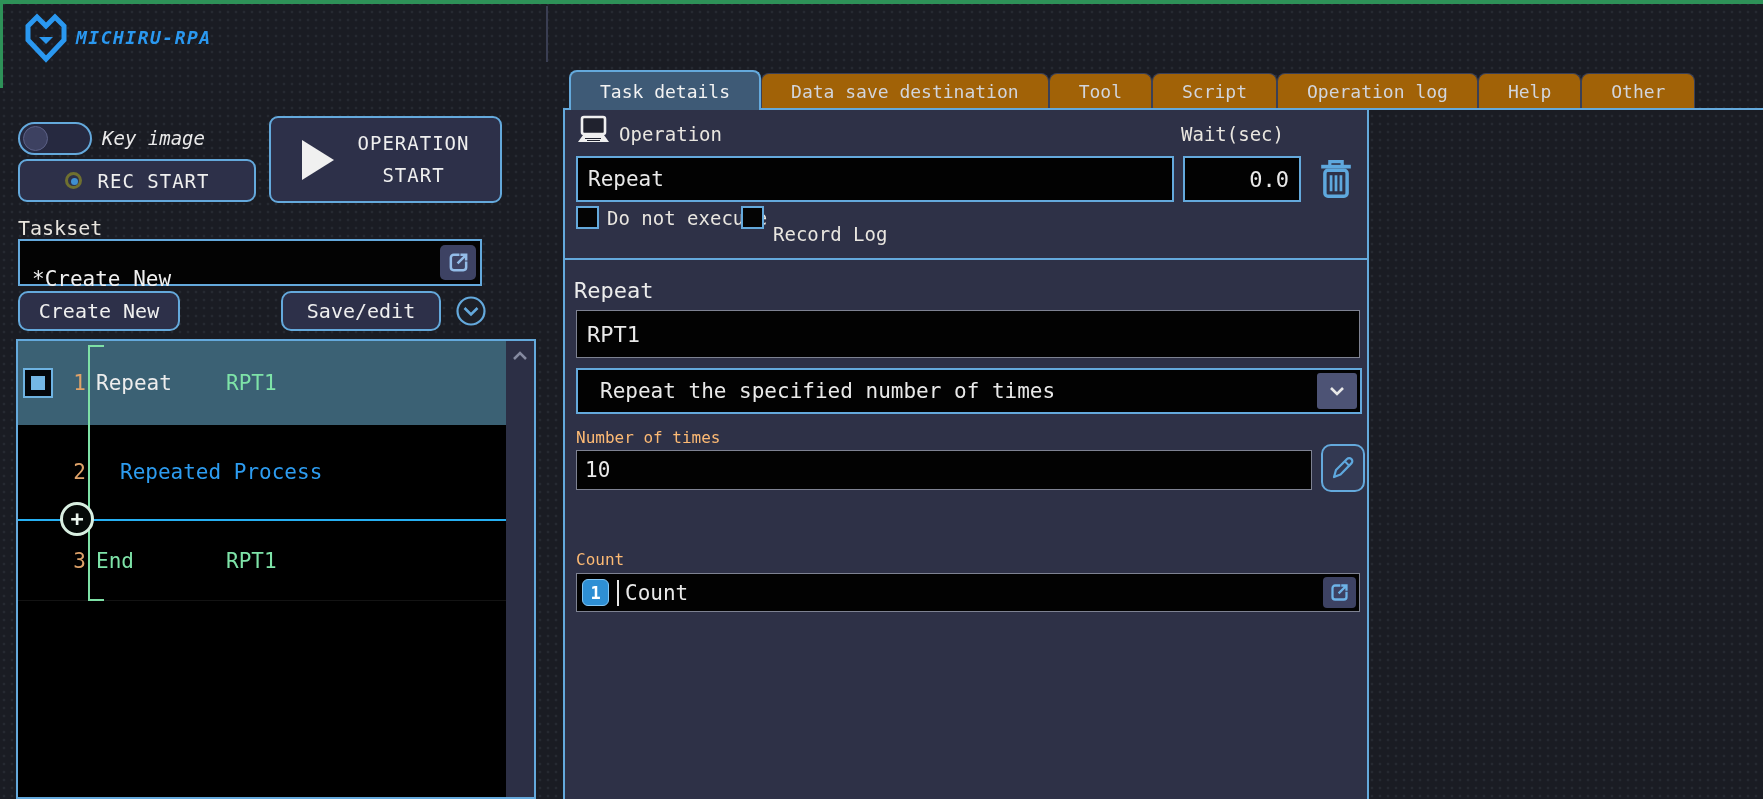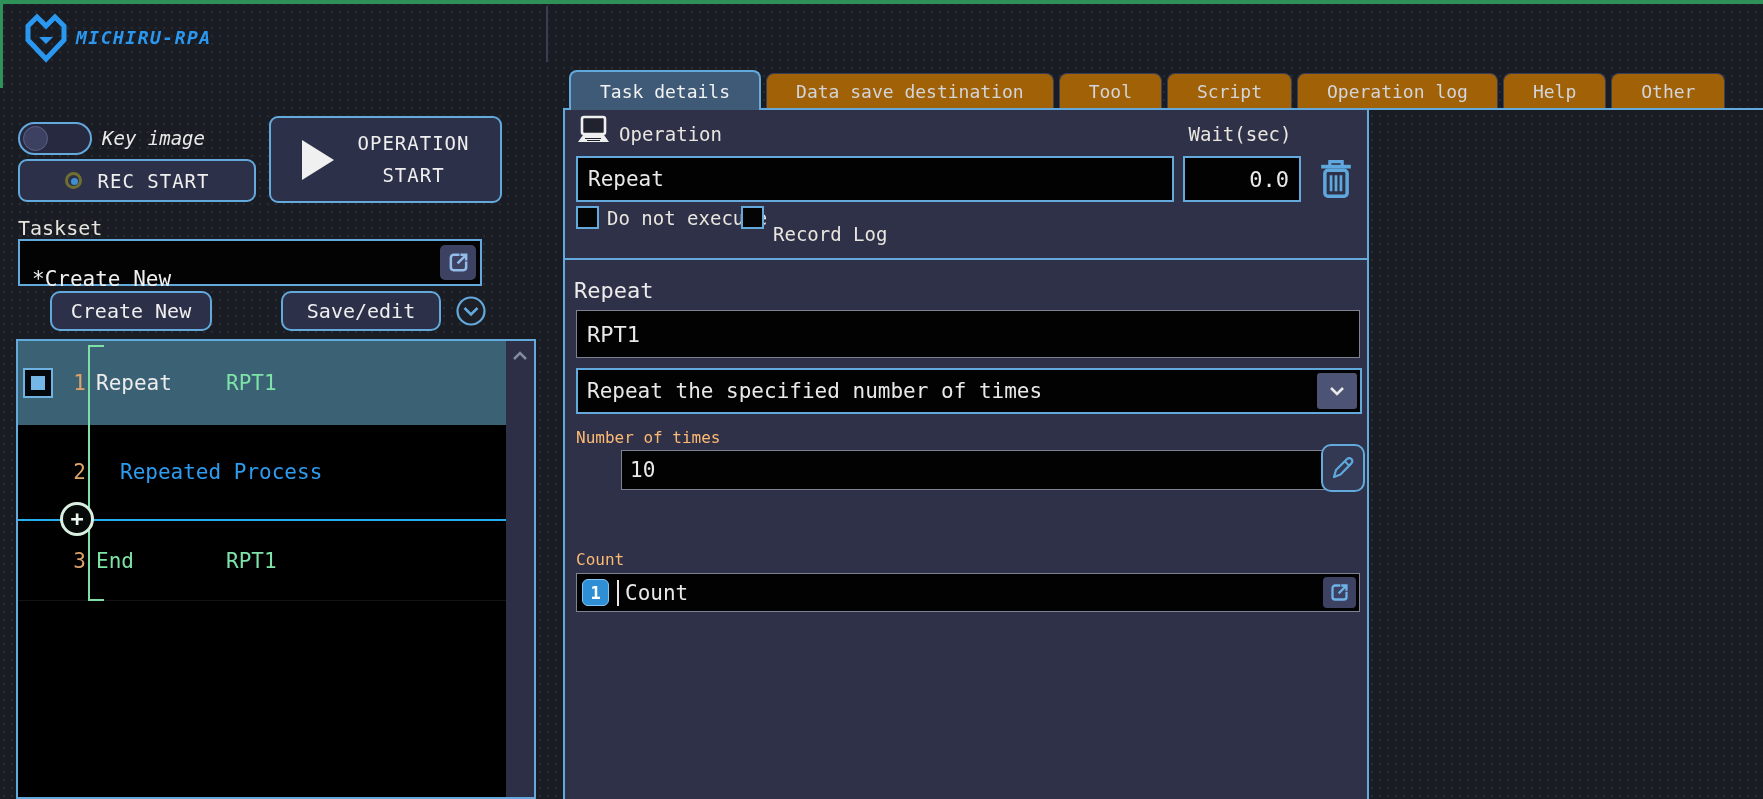--- a/index.html
+++ b/index.html
@@ -33,21 +33,21 @@
   .rec-icon { width:17px; height:17px; border:3px solid #6f7030; border-radius:50%; position:relative; }
   .rec-icon::after { content:""; position:absolute; left:3px; top:3px; width:7px; height:7px; border-radius:50%; background:#3f8fd0; }
   .op-btn { left:269px; top:116px; width:233px; height:87px; gap:24px; font-size:19px; letter-spacing:1px; }
   .play-tri { width:0; height:0; border-left:32px solid #f0f0f0; border-top:20px solid transparent; border-bottom:20px solid transparent; }
   .op-text { text-align:center; line-height:1.65; }
 
   .taskset-label { left:18px; top:216px; font-size:20px; color:#e8e5df; }
   .taskset-input { left:18px; top:239px; width:464px; height:47px; background:#030303; border:2px solid #64a9dc; display:flex; align-items:center; }
   .taskset-input .val { padding-left:12px; font-size:21px; color:#f1f1f1;margin-top:32px; }
   .mini-btn { position:absolute; right:4px; top:4px; width:36px; height:35px; background:#3d4263; border-radius:5px; display:flex; align-items:center; justify-content:center; }
-  .create-btn { left:18px; top:291px; width:162px; height:40px; font-size:20px; border-radius:10px;margin-left:32px; }
+  .create-btn { left:18px; top:291px; width:162px; height:40px; font-size:20px; border-radius:10px; }
   .save-btn { left:281px; top:291px; width:160px; height:40px; font-size:20px; border-radius:10px; }
   .chevron-btn { left:455px; top:295px; width:32px; height:32px; }
 
   
   .task-list { left:16px; top:339px; width:520px; height:460px; background:#000; border:2px solid #64a9dc; overflow:hidden; }
   .rows { position:absolute; left:0; top:0; right:28px; bottom:0; }
   .t-scrollbar { position:absolute; right:0; top:0; bottom:0; width:28px; background:#2c2f45; }
   .t-scrollbar svg { position:absolute; left:6px; top:10px; }
   .trow { position:relative; width:100%; }
   .trow.r1 { height:84px; background:#3b6174; }
@@ -58,47 +58,47 @@
   .trow.r2 .name { left:102px; color:#2d9cf0; }
   .trow.r3 .name { color:#7ee3a8; }
   .trow .tag { position:absolute; left:208px; top:50%; transform:translateY(-50%); font-size:21px; color:#7ee3a8; }
   .row-checkbox { position:absolute; left:5px; top:50%; transform:translateY(-50%); width:30px; height:30px; border:2px solid #6eb3e2; background:#04070c; }
   .row-checkbox .inner { position:absolute; left:6px; top:6px; width:14px; height:14px; background:#74b7e6; }
   .insert-line { position:relative; height:2px; background:#26b0f3; overflow:visible; z-index:3; }
   .plus-circle { position:absolute; left:42px; top:-17px; width:34px; height:34px; border:3px solid #d9efe1; border-radius:50%; background:#050a08; color:#eaf6ee; font-size:22px; font-weight:bold; display:flex; align-items:center; justify-content:center; line-height:1; }
   .bracket { position:absolute; left:70px; top:4px; width:16px; height:256px; border-left:2px solid #7ee0a6; border-top:2px solid #7ee0a6; border-bottom:2px solid #7ee0a6; z-index:2; pointer-events:none; }
 
   
-  .tabrow { left:563px; top:70px; width:1200px; height:40px; border-bottom:2px solid #64a9dc; display:flex; align-items:flex-end; gap:5px; padding-left:6px; }
+  .tabrow { left:563px; top:70px; width:1200px; height:40px; border-bottom:2px solid #64a9dc; display:flex; align-items:flex-end; padding-left:6px; }
   .tab { height:35px; padding:0 29px; background:#a16207; border:1px solid #3b4056; border-bottom:none; border-radius:8px 8px 0 0; font-size:18px; color:#d2d5dc; display:flex; align-items:center; white-space:nowrap; }
   .tab.active { height:40px; background:#3e5a76; border:2px solid #64a9dc; border-bottom:none; margin-bottom:-2px; color:#f3f3f3; position:relative; z-index:2; }
 
   
   .panel { left:563px; top:110px; width:806px; height:689px; background:#2e3147; border-left:2px solid #64a9dc; border-right:2px solid #64a9dc; }
   .panel .lbl { position:absolute; font-size:19px; color:#e9e6e0; }
   .panel .lbl-sm { position:absolute; font-size:16px; color:#fdba74; }
   .field { position:absolute; background:#020202; display:flex; align-items:center; }
   .b-blue { border:2px solid #64a9dc; }
   .b-gray { border:1px solid #7e8292; }
   .laptop { position:absolute; left:10px; top:4px; }
   .op-label { left:54px; top:13px; }
-  .wait-label { left:616px; top:13px; width:118px; text-align:center; }
+  .wait-label { left:616px; top:13px; width:118px; text-align:left; }
   .op-input { left:11px; top:46px; width:598px; height:46px; font-size:21px; padding-left:10px; }
   .wait-input { left:618px; top:46px; width:118px; height:46px; font-size:22px; justify-content:flex-end; padding-right:10px; }
   .trash { position:absolute; left:752px; top:48px; }
   .cb { position:absolute; width:23px; height:23px; border:2px solid #64a9dc; background:#040404; }
   .cb1 { left:11px; top:96px; } .cb1-label { left:42px; top:97px; }
   .cb2 { left:176px; top:96px; } .cb2-label { left:208px; top:97px;margin-top:16px; }
   .sep { position:absolute; left:0; top:148px; width:802px; height:2px; background:#64a9dc; }
   .rep-header { position:absolute; left:9px; top:168px; font-size:22px; color:#ececec; }
   .rpt1-input { left:11px; top:200px; width:784px; height:48px; font-size:22px; padding-left:10px; }
-  .dropdown { left:11px; top:258px; width:786px; height:46px; font-size:21px; padding-left:9px;text-align:center; }
+  .dropdown { left:11px; top:258px; width:786px; height:46px; font-size:21px; padding-left:22px;text-align:center; }
   .dd-btn { position:absolute; right:3px; top:3px; bottom:3px; width:40px; background:#4d5375; border-radius:3px; display:flex; align-items:center; justify-content:center; }
   .nt-label { left:11px; top:318px; }
-  .nt-input { left:11px; top:340px; width:736px; height:40px; font-size:21px; padding-left:8px;margin-left:45px; }
+  .nt-input { left:11px; top:340px; width:736px; height:40px; font-size:21px; padding-left:8px; }
   .pencil-btn { position:absolute; left:756px; top:334px; width:44px; height:48px; border:2px solid #64a9dc; border-radius:10px; background:#333952; display:flex; align-items:center; justify-content:center; }
   .count-label { left:11px; top:440px; }
   .count-input { left:11px; top:463px; width:784px; height:39px; font-size:21px; }
   .count-badge { position:absolute; left:5px; top:5px; width:27px; height:27px; background:#2e8fd4; border:1px solid #84c7f5; border-radius:6px; color:#fff; font-size:17px; font-weight:bold; display:flex; align-items:center; justify-content:center; }
   .caret { position:absolute; left:40px; top:6px; width:2px; height:26px; background:#e8e8e8; }
   .count-val { position:absolute; left:48px; top:50%; transform:translateY(-50%); }
   .count-link-btn { position:absolute; right:3px; top:3px; width:33px; height:31px; background:#3d4263; border-radius:4px; display:flex; align-items:center; justify-content:center; }
 </style>
 </head>
 <body>

